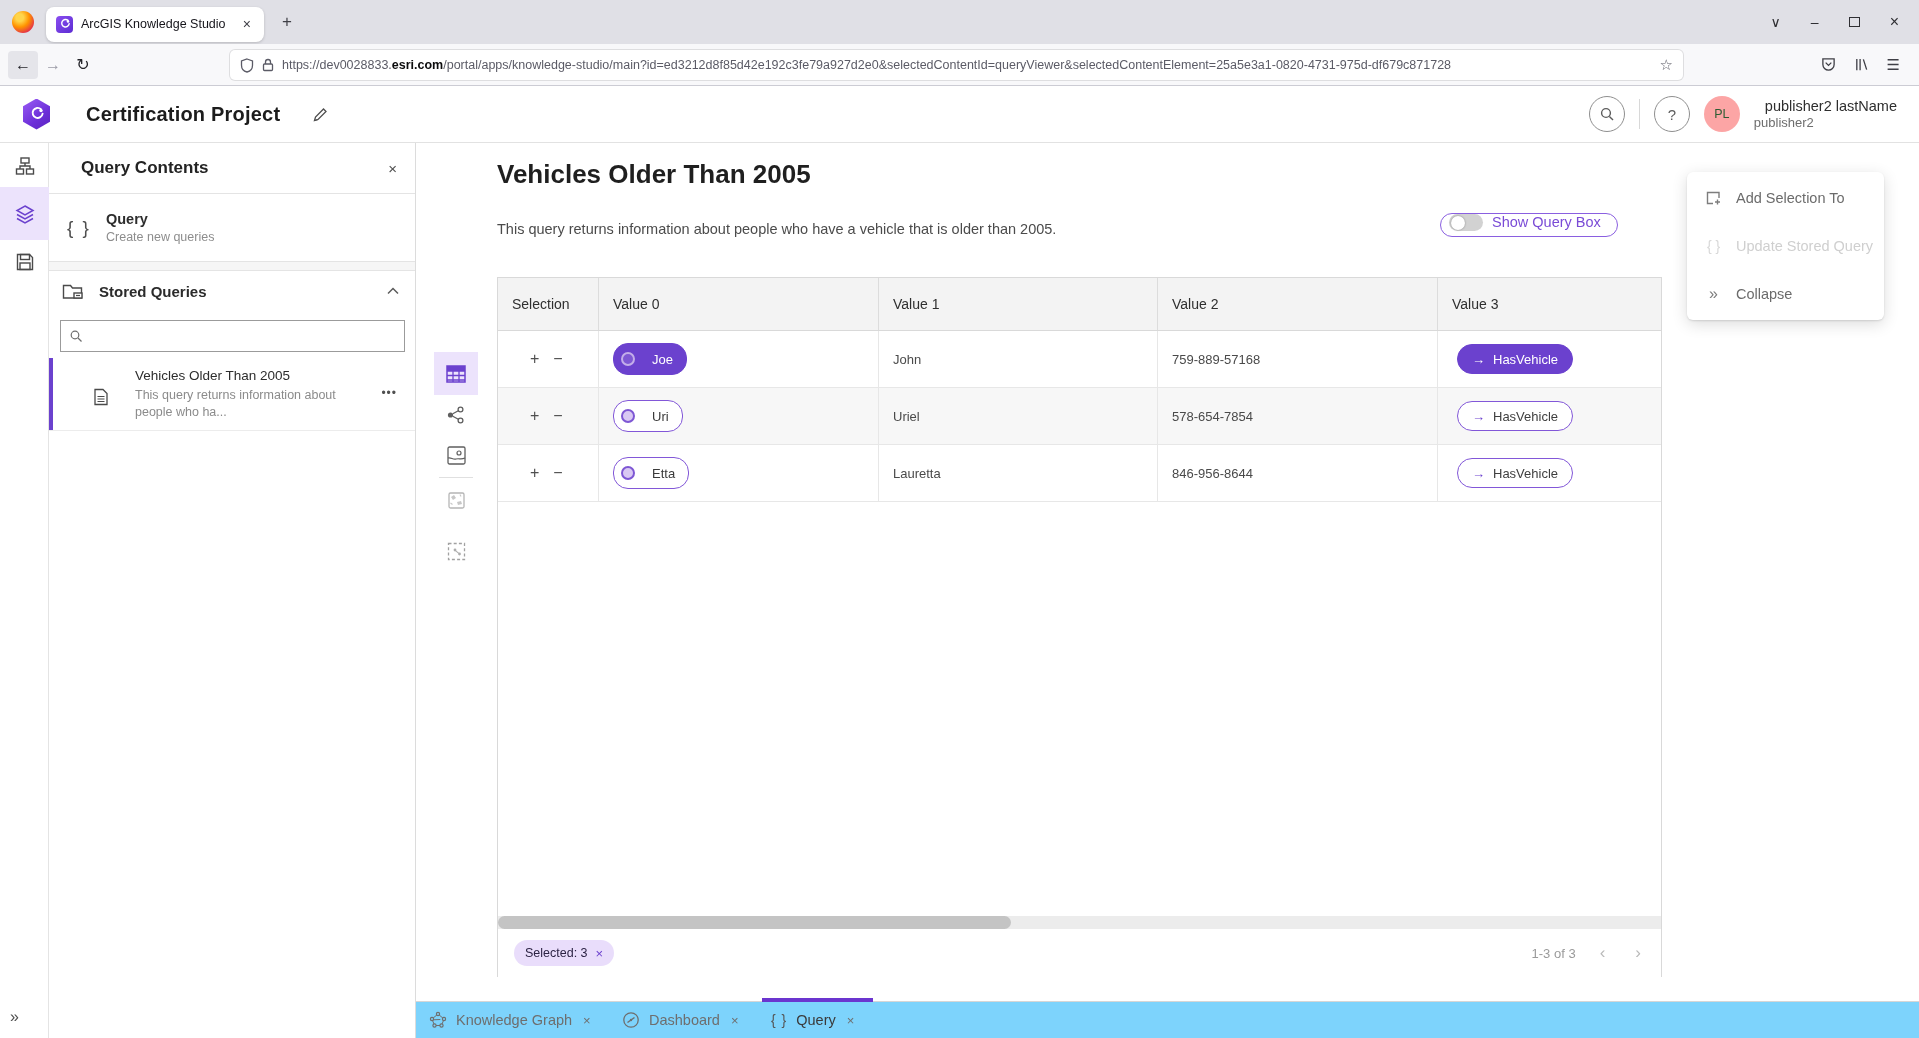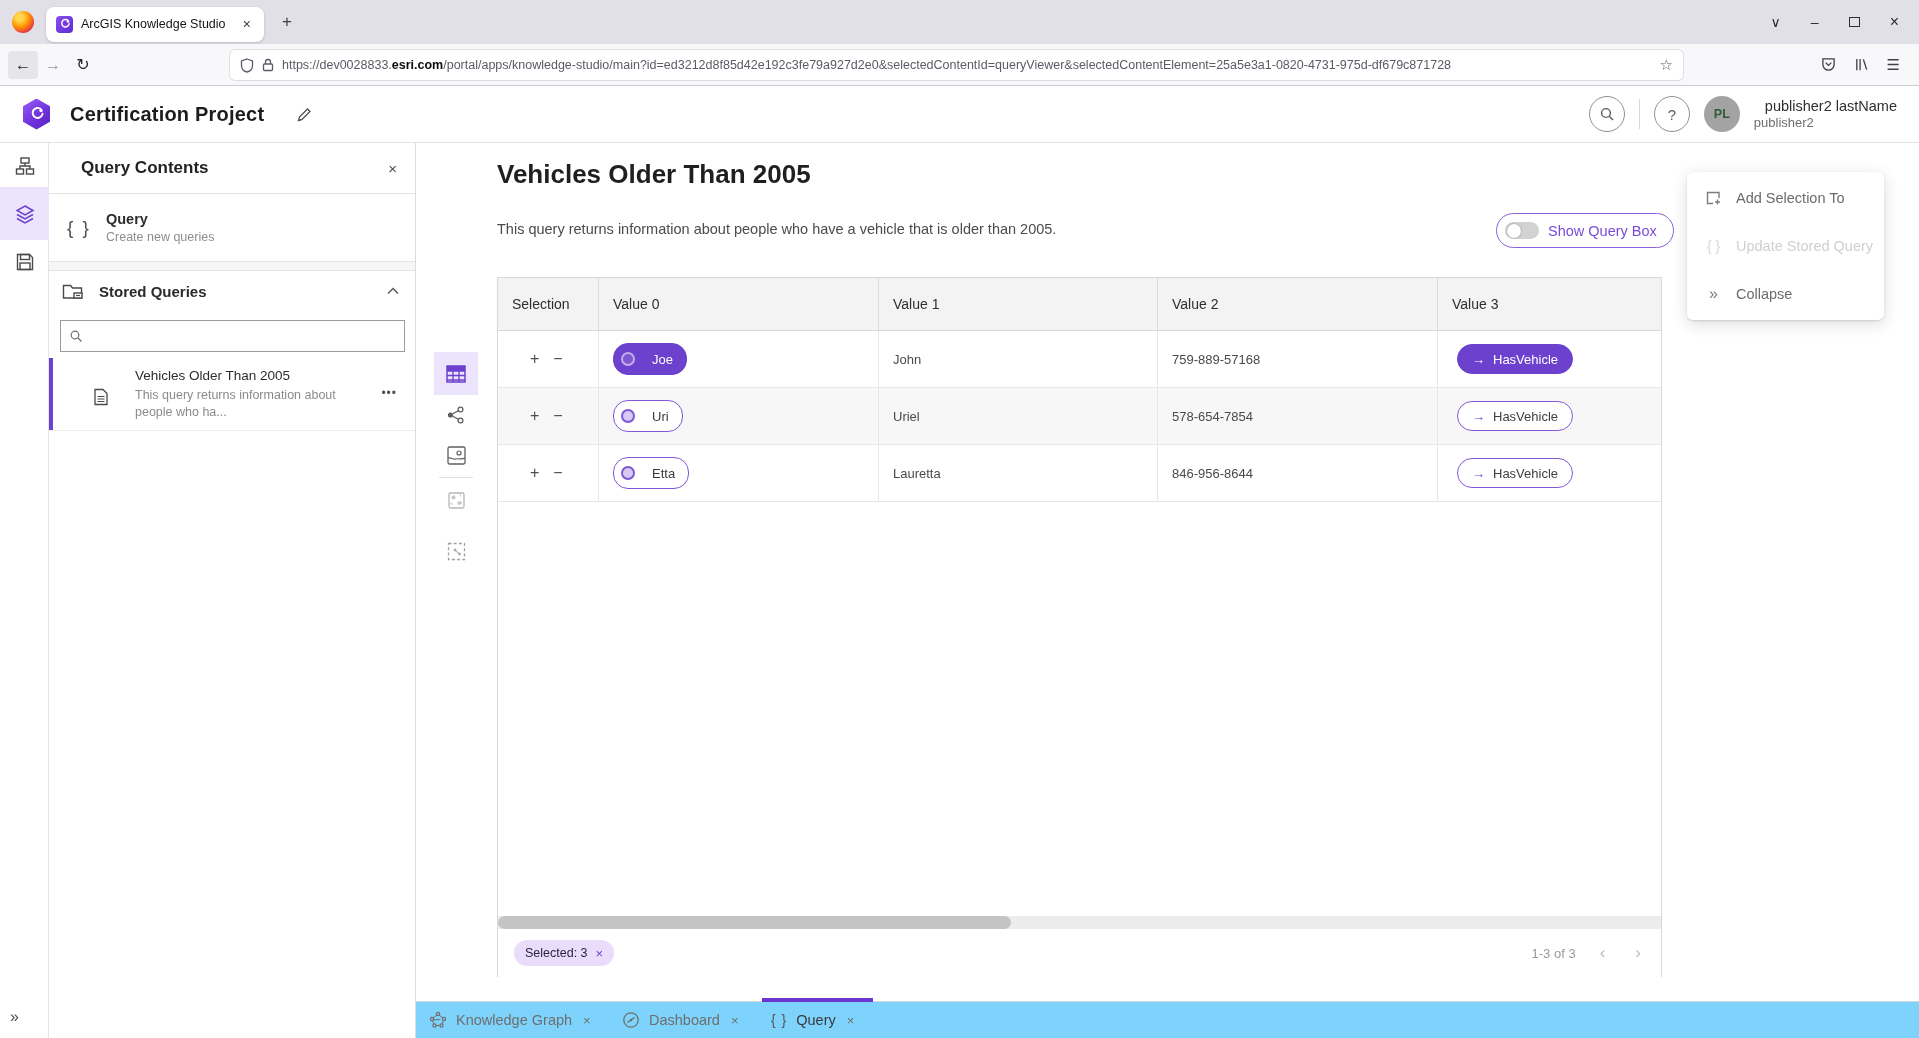--- a/index.html
+++ b/index.html
@@ -33,26 +33,26 @@
   .url-text .domain{color:#0c0c0d;font-weight:bold;}
   .tool-ico{color:#3f3f46;font-size:15px;margin:0 9px;}
   .ico-svg{display:inline-flex;align-items:center;justify-content:center;flex:none;}
   
   .appheader{position:absolute;left:0;top:86px;width:100%;height:57px;background:#fff;border-bottom:1px solid #e2e2e2;
     display:flex;align-items:center;}
   .hexlogo{width:27px;height:31px;margin:0 12px 0 23px;
     clip-path:polygon(50% 0,100% 25%,100% 75%,50% 100%,0 75%,0 25%);
     background:linear-gradient(140deg,#9a5cf5 0%,#6c2fd8 60%,#5a23c0 100%);
     display:flex;align-items:center;justify-content:center;}
-  .proj-title{font-size:20px;font-weight:600;color:#1c1c1c;letter-spacing:.2px;margin-left:8px;}
+  .proj-title{font-size:20px;font-weight:600;color:#1c1c1c;letter-spacing:.2px;margin-left:24px;}
   .pencil{margin-left:32px;}
   .hdr-right{margin-left:auto;display:flex;align-items:center;padding-right:22px;gap:14px;}
   .circle-btn{width:36px;height:36px;border-radius:50%;border:1px solid #8f8f8f;display:flex;align-items:center;justify-content:center;color:#5c5c5c;font-size:15px;}
   .hdr-divider{width:1px;height:30px;background:#d8d8d8;}
-  .avatar{width:36px;height:36px;border-radius:50%;background:#a3a3a3;color:#2e5c33;font-size:12.5px;font-weight:bold;
+  .avatar{width:36px;height:36px;border-radius:50%;background:#fca5a5;color:#2e5c33;font-size:12.5px;font-weight:normal;
     display:flex;align-items:center;justify-content:center;}
   .usertext{line-height:1.25;}
   .usertext .l1{font-size:14.5px;color:#2e2e2e;margin-left:11px;}
   .usertext .l2{font-size:13px;color:#6e6e6e;}
   
   .rail{position:absolute;left:0;top:143px;width:49px;bottom:0;background:#fff;border-right:1px solid #e4e4e4;}
   .railbtn{width:49px;display:flex;align-items:center;justify-content:center;color:#4a4a4a;}
   .railbtn.b1{position:absolute;top:8px;height:30px;}
   .railbtn.b2{position:absolute;top:44px;height:53px;background:#ece3fc;}
   .railbtn.b3{position:absolute;top:104px;height:30px;}
@@ -81,22 +81,22 @@
   .slist-item .d{position:absolute;left:86px;top:29px;font-size:12.5px;color:#8b8b8b;line-height:17px;}
   .slist-item .kebab{position:absolute;right:18px;top:28px;font-size:12px;color:#4f4f4f;letter-spacing:1px;}
   
   .content{position:absolute;left:416px;top:143px;right:0;bottom:37px;background:#fff;}
   .vtool{position:absolute;left:18px;width:44px;}
   .vbtn{position:absolute;left:0;width:44px;height:40px;display:flex;align-items:center;justify-content:center;color:#5f5f5f;}
   .vbtn.active{background:#ece3fc;color:#6b41ce;height:43px;}
   .vdivider{position:absolute;left:5px;width:34px;height:1px;background:#e0e0e0;}
   .page-title{position:absolute;left:81px;top:16px;font-size:26px;font-weight:600;color:#1f1f1f;}
   .page-desc{position:absolute;left:81px;top:78px;font-size:14.5px;color:#4b4b4b;}
-  .qtoggle{position:absolute;left:1080px;top:70px;height:35px;border:1.5px solid #8a5fe0;border-radius:999px;
-    display:flex;align-items:center;padding:0 16px 0 8px;gap:9px;}
+  .qtoggle{position:absolute;left:1024px;top:70px;height:24px;border:1.5px solid #8a5fe0;border-radius:999px;
+    display:flex;padding:0 16px 0 8px;gap:9px;}
   .tg-track{width:34px;height:17px;border-radius:999px;background:#d2d2d2;position:relative;}
   .tg-knob{position:absolute;left:2px;top:1.5px;width:14px;height:14px;border-radius:50%;background:#fff;box-shadow:0 0 2px rgba(0,0,0,.4);}
   .qtoggle .lb{font-size:14.5px;color:#7a4bd6;}
   
   .tablewrap{position:absolute;left:81px;top:134px;width:1165px;height:700px;border:1px solid #d9d9d9;background:#fff;}
   .thead{display:flex;height:53px;background:#f3f3f3;border-bottom:1px solid #d9d9d9;}
   .th{display:flex;align-items:center;font-size:14px;font-weight:500;color:#2f2f2f;border-right:1px solid #dcdcdc;padding-left:14px;}
   .th:last-child,.td:last-child{border-right:none;}
   .trow{display:flex;height:57px;background:#fff;}
   .trow.alt{background:#f7f7f7;}

